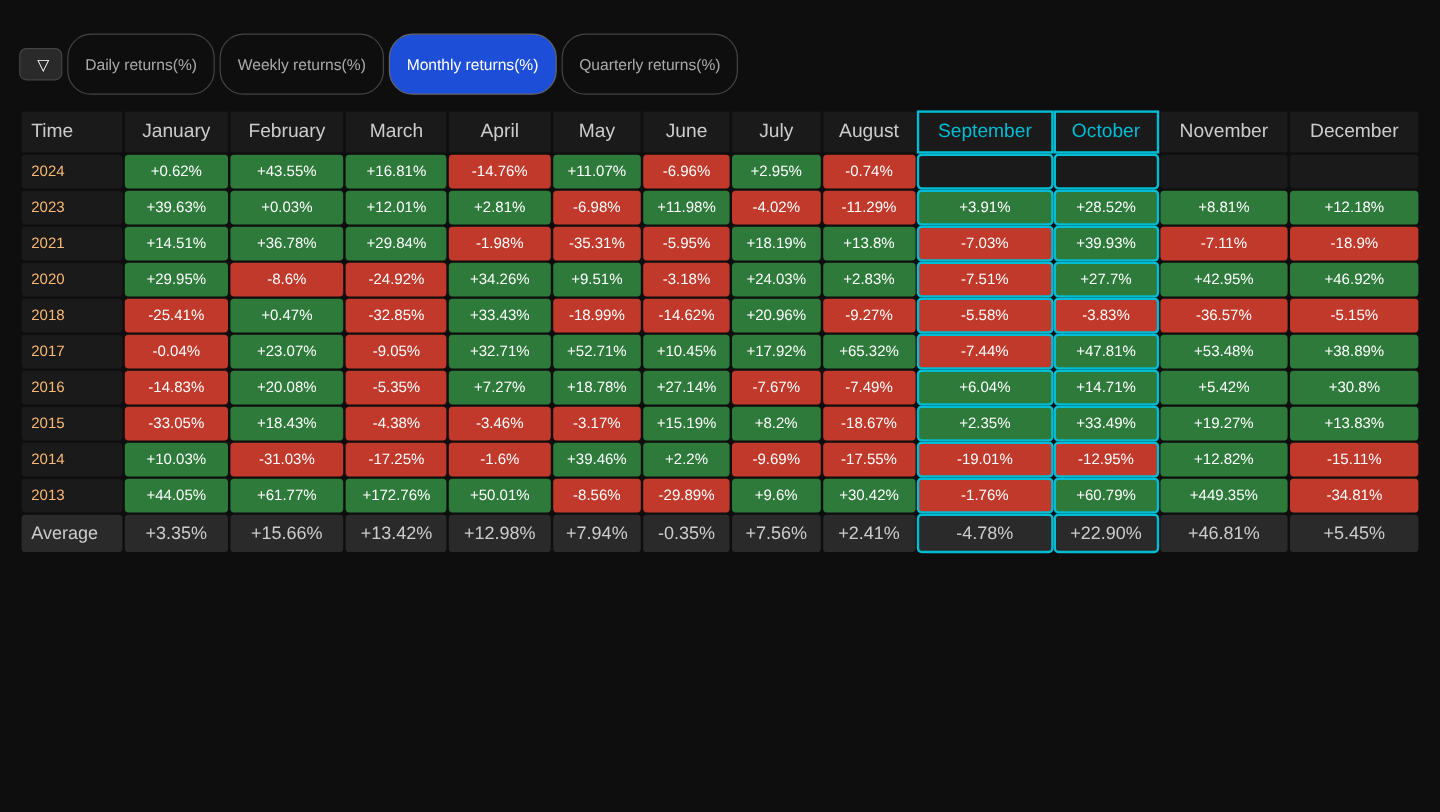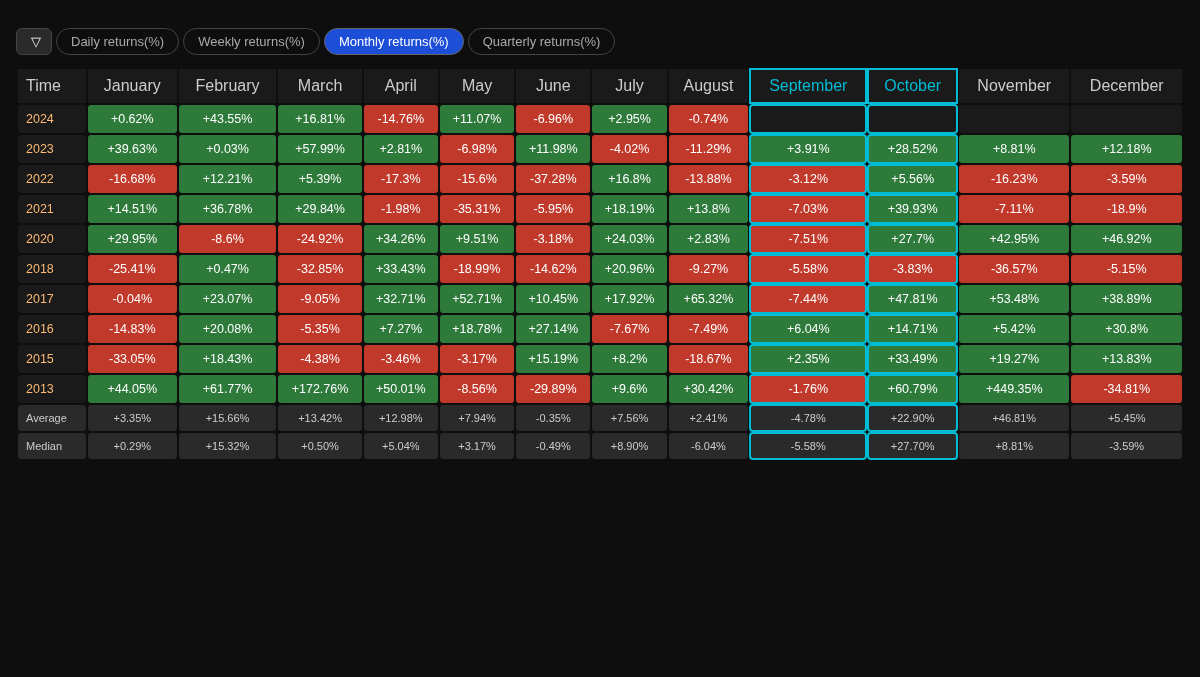--- a/index.html
+++ b/index.html
@@ -34,21 +34,21 @@
       cursor: pointer;
       display: flex;
       align-items: center;
       gap: 4px;
     }
     .tab-btn {
       background: transparent;
       border: 1px solid #444;
       border-radius: 20px;
       color: #aaa;
-      padding: 5px 14px;
+      padding: 17px 14px;
       font-size: 13px;
       cursor: pointer;
       white-space: nowrap;
     }
     .tab-btn.active {
       background: #1d4ed8;
       color: #fff;
       border-color: #666;
     }
     .table-wrapper {
@@ -94,21 +94,21 @@
       color: #fff;
     }
     .cell-empty {
       background: #1a1a1a;
     }
     tfoot td {
       background: #2a2a2a;
       color: #ccc;
       padding: 7px 4px;
       text-align: center;
-      font-size: 11px;
+      font-size: 15px;
       border-radius: 3px;
     }
     tfoot td:first-child {
       text-align: left;
       padding-left: 8px;
       font-weight: 500;
     }
   </style>
 </head>
 <body>
@@ -158,45 +158,30 @@
           <td class="cell-neg">-0.74%</td>
           <td class="cell-empty" style="outline: rgb(0, 188, 212) solid 2px; outline-offset: -1px;"></td>
           <td class="cell-empty" style="outline: rgb(0, 188, 212) solid 2px; outline-offset: -1px;"></td>
           <td class="cell-empty"></td>
           <td class="cell-empty"></td>
         </tr>
         <tr>
           <td>2023</td>
           <td class="cell-pos">+39.63%</td>
           <td class="cell-pos">+0.03%</td>
-          <td class="cell-pos">+57.99%</td>
+          <td class="cell-pos">+12.01%</td>
           <td class="cell-pos">+2.81%</td>
           <td class="cell-neg">-6.98%</td>
           <td class="cell-pos">+11.98%</td>
           <td class="cell-neg">-4.02%</td>
           <td class="cell-neg">-11.29%</td>
           <td class="cell-pos" style="outline: rgb(0, 188, 212) solid 2px; outline-offset: -1px; margin-left: 13px;">+3.91%</td>
           <td class="cell-pos" style="outline: rgb(0, 188, 212) solid 2px; outline-offset: -1px;">+28.52%</td>
           <td class="cell-pos">+8.81%</td>
           <td class="cell-pos">+12.18%</td>
-        </tr>
-        <tr>
-          <td>2022</td>
-          <td class="cell-neg">-16.68%</td>
-          <td class="cell-pos">+12.21%</td>
-          <td class="cell-pos">+5.39%</td>
-          <td class="cell-neg">-17.3%</td>
-          <td class="cell-neg">-15.6%</td>
-          <td class="cell-neg">-37.28%</td>
-          <td class="cell-pos">+16.8%</td>
-          <td class="cell-neg">-13.88%</td>
-          <td class="cell-neg" style="outline: rgb(0, 188, 212) solid 2px; outline-offset: -1px;">-3.12%</td>
-          <td class="cell-pos" style="outline: rgb(0, 188, 212) solid 2px; outline-offset: -1px;">+5.56%</td>
-          <td class="cell-neg">-16.23%</td>
-          <td class="cell-neg">-3.59%</td>
         </tr>
         <tr>
           <td>2021</td>
           <td class="cell-pos">+14.51%</td>
           <td class="cell-pos">+36.78%</td>
           <td class="cell-pos">+29.84%</td>
           <td class="cell-neg">-1.98%</td>
           <td class="cell-neg">-35.31%</td>
           <td class="cell-neg">-5.95%</td>
           <td class="cell-pos">+18.19%</td>
@@ -273,20 +258,35 @@
           <td class="cell-neg">-4.38%</td>
           <td class="cell-neg">-3.46%</td>
           <td class="cell-neg">-3.17%</td>
           <td class="cell-pos">+15.19%</td>
           <td class="cell-pos">+8.2%</td>
           <td class="cell-neg">-18.67%</td>
           <td class="cell-pos" style="outline: rgb(0, 188, 212) solid 2px; outline-offset: -1px;">+2.35%</td>
           <td class="cell-pos" style="outline: rgb(0, 188, 212) solid 2px; outline-offset: -1px;">+33.49%</td>
           <td class="cell-pos">+19.27%</td>
           <td class="cell-pos">+13.83%</td>
+        </tr>
+        <tr>
+          <td>2014</td>
+          <td class="cell-pos">+10.03%</td>
+          <td class="cell-neg">-31.03%</td>
+          <td class="cell-neg">-17.25%</td>
+          <td class="cell-neg">-1.6%</td>
+          <td class="cell-pos">+39.46%</td>
+          <td class="cell-pos">+2.2%</td>
+          <td class="cell-neg">-9.69%</td>
+          <td class="cell-neg">-17.55%</td>
+          <td class="cell-neg" style="outline: rgb(0, 188, 212) solid 2px; outline-offset: -1px;">-19.01%</td>
+          <td class="cell-neg" style="outline: rgb(0, 188, 212) solid 2px; outline-offset: -1px;">-12.95%</td>
+          <td class="cell-pos">+12.82%</td>
+          <td class="cell-neg">-15.11%</td>
         </tr>
         <tr>
           <td>2013</td>
           <td class="cell-pos">+44.05%</td>
           <td class="cell-pos">+61.77%</td>
           <td class="cell-pos">+172.76%</td>
           <td class="cell-pos">+50.01%</td>
           <td class="cell-neg">-8.56%</td>
           <td class="cell-neg">-29.89%</td>
           <td class="cell-pos">+9.6%</td>
@@ -306,30 +306,15 @@
           <td>+12.98%</td>
           <td>+7.94%</td>
           <td>-0.35%</td>
           <td>+7.56%</td>
           <td>+2.41%</td>
           <td style="outline: rgb(0, 188, 212) solid 2px; outline-offset: -1px;">-4.78%</td>
           <td style="outline: rgb(0, 188, 212) solid 2px; outline-offset: -1px;">+22.90%</td>
           <td>+46.81%</td>
           <td>+5.45%</td>
         </tr>
-        <tr>
-          <td>Median</td>
-          <td>+0.29%</td>
-          <td>+15.32%</td>
-          <td>+0.50%</td>
-          <td>+5.04%</td>
-          <td>+3.17%</td>
-          <td>-0.49%</td>
-          <td>+8.90%</td>
-          <td>-6.04%</td>
-          <td style="outline: rgb(0, 188, 212) solid 2px; outline-offset: -1px;">-5.58%</td>
-          <td style="outline: rgb(0, 188, 212) solid 2px; outline-offset: -1px;">+27.70%</td>
-          <td>+8.81%</td>
-          <td>-3.59%</td>
-        </tr>
       </tfoot>
   </table>
 </div>
 
 </body></html>

